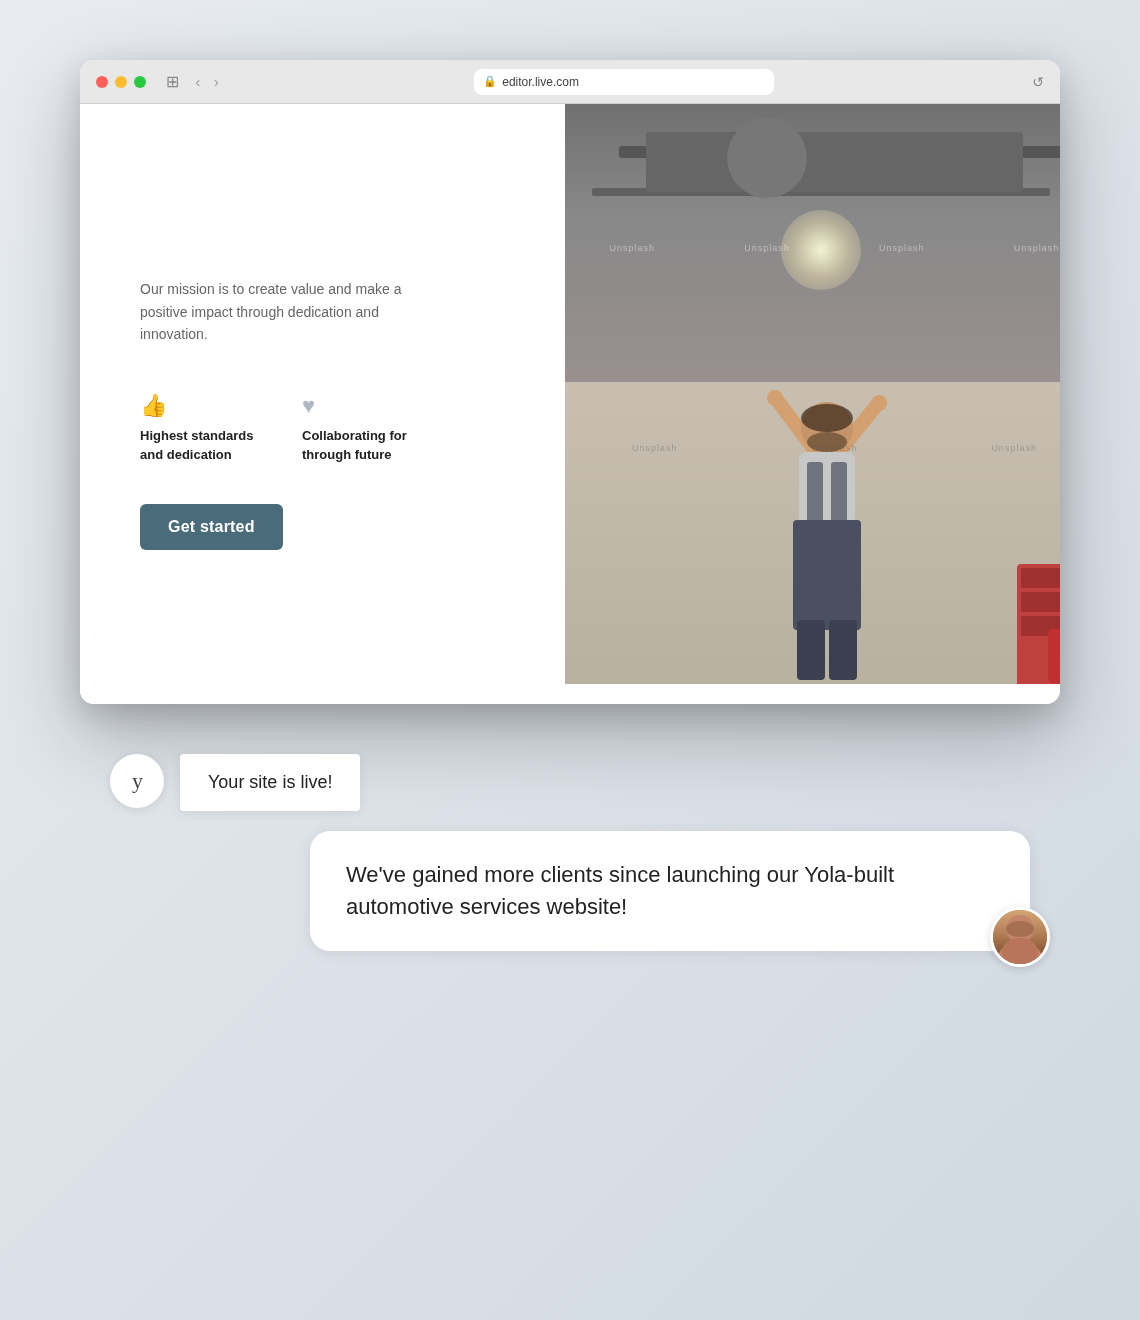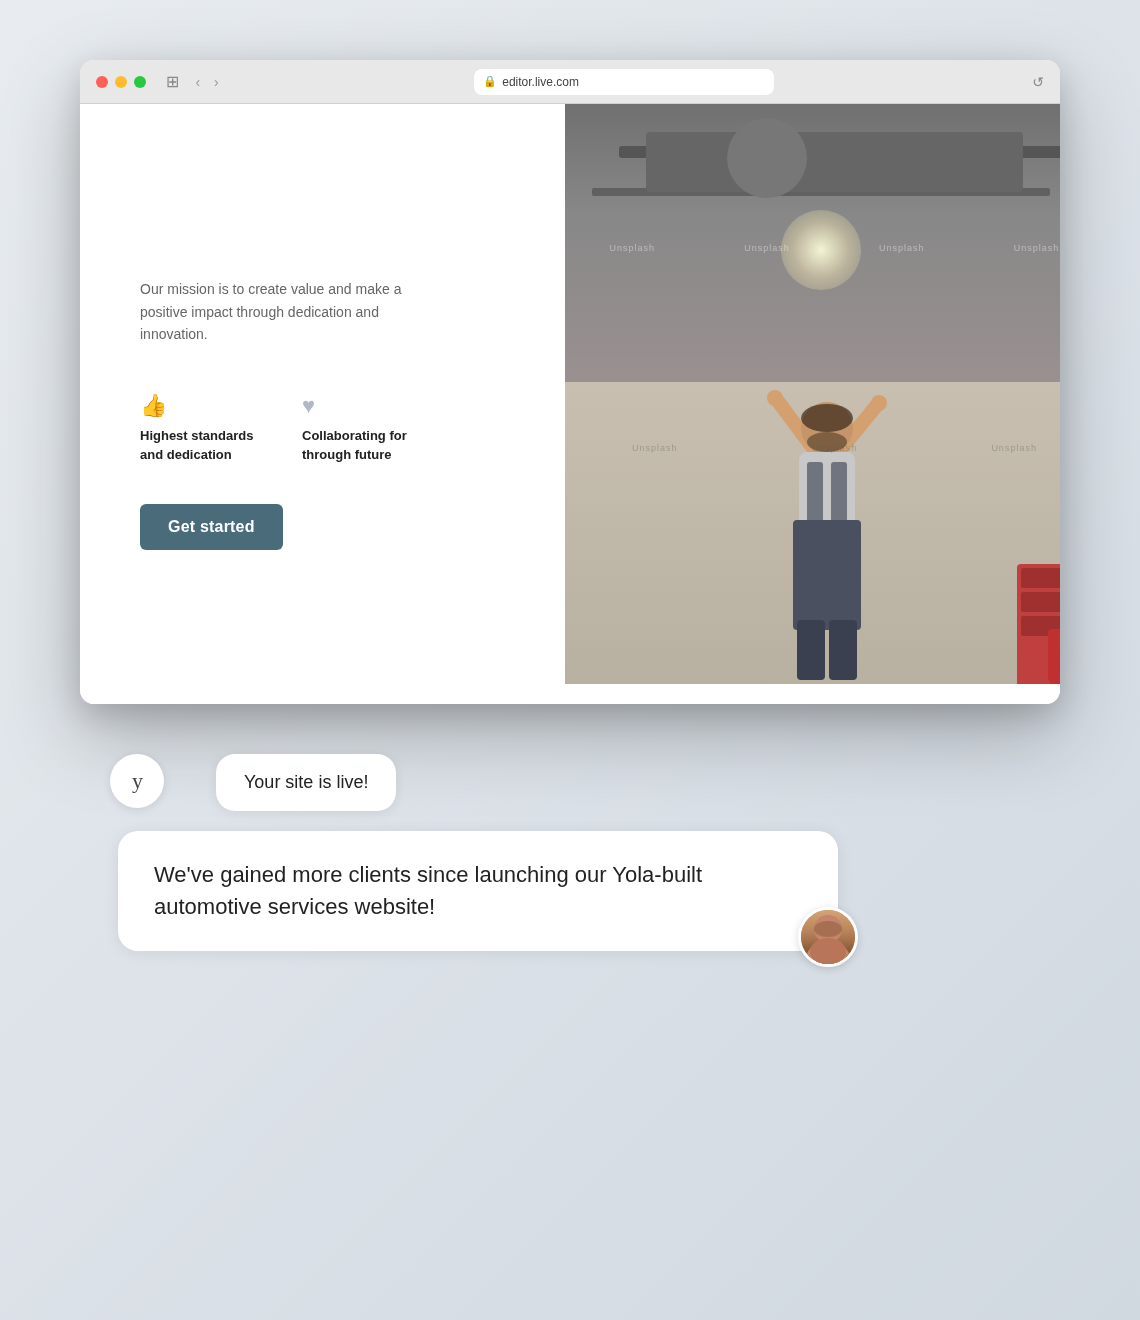--- a/index.html
+++ b/index.html
@@ -191,35 +191,34 @@
       font-weight: 300;
       color: #444;
       box-shadow: 0 2px 8px rgba(0,0,0,0.1);
       flex-shrink: 0;
       font-family: Georgia, serif;
       letter-spacing: -1px;
     }
 
     .chat-bubble {
       background: white;
-      border-radius: 19px;
+      border-radius: 4px;
       padding: 18px 28px;
       box-shadow: 0 2px 12px rgba(0,0,0,0.08);
-      margin-left: 36px;
     }
 
     .chat-bubble-small {
       font-size: 18px;
       font-weight: 400;
       color: #222;
     }
 
     .chat-bubble-row-right {
       display: flex;
-      justify-content: flex-start;
+      justify-content: flex-end;
       padding-left: 8px;
     }
 
     .chat-bubble-large {
       background: white;
       border-radius: 20px;
       padding: 28px 36px;
       box-shadow: 0 2px 16px rgba(0,0,0,0.08);
       max-width: 720px;
       position: relative;

